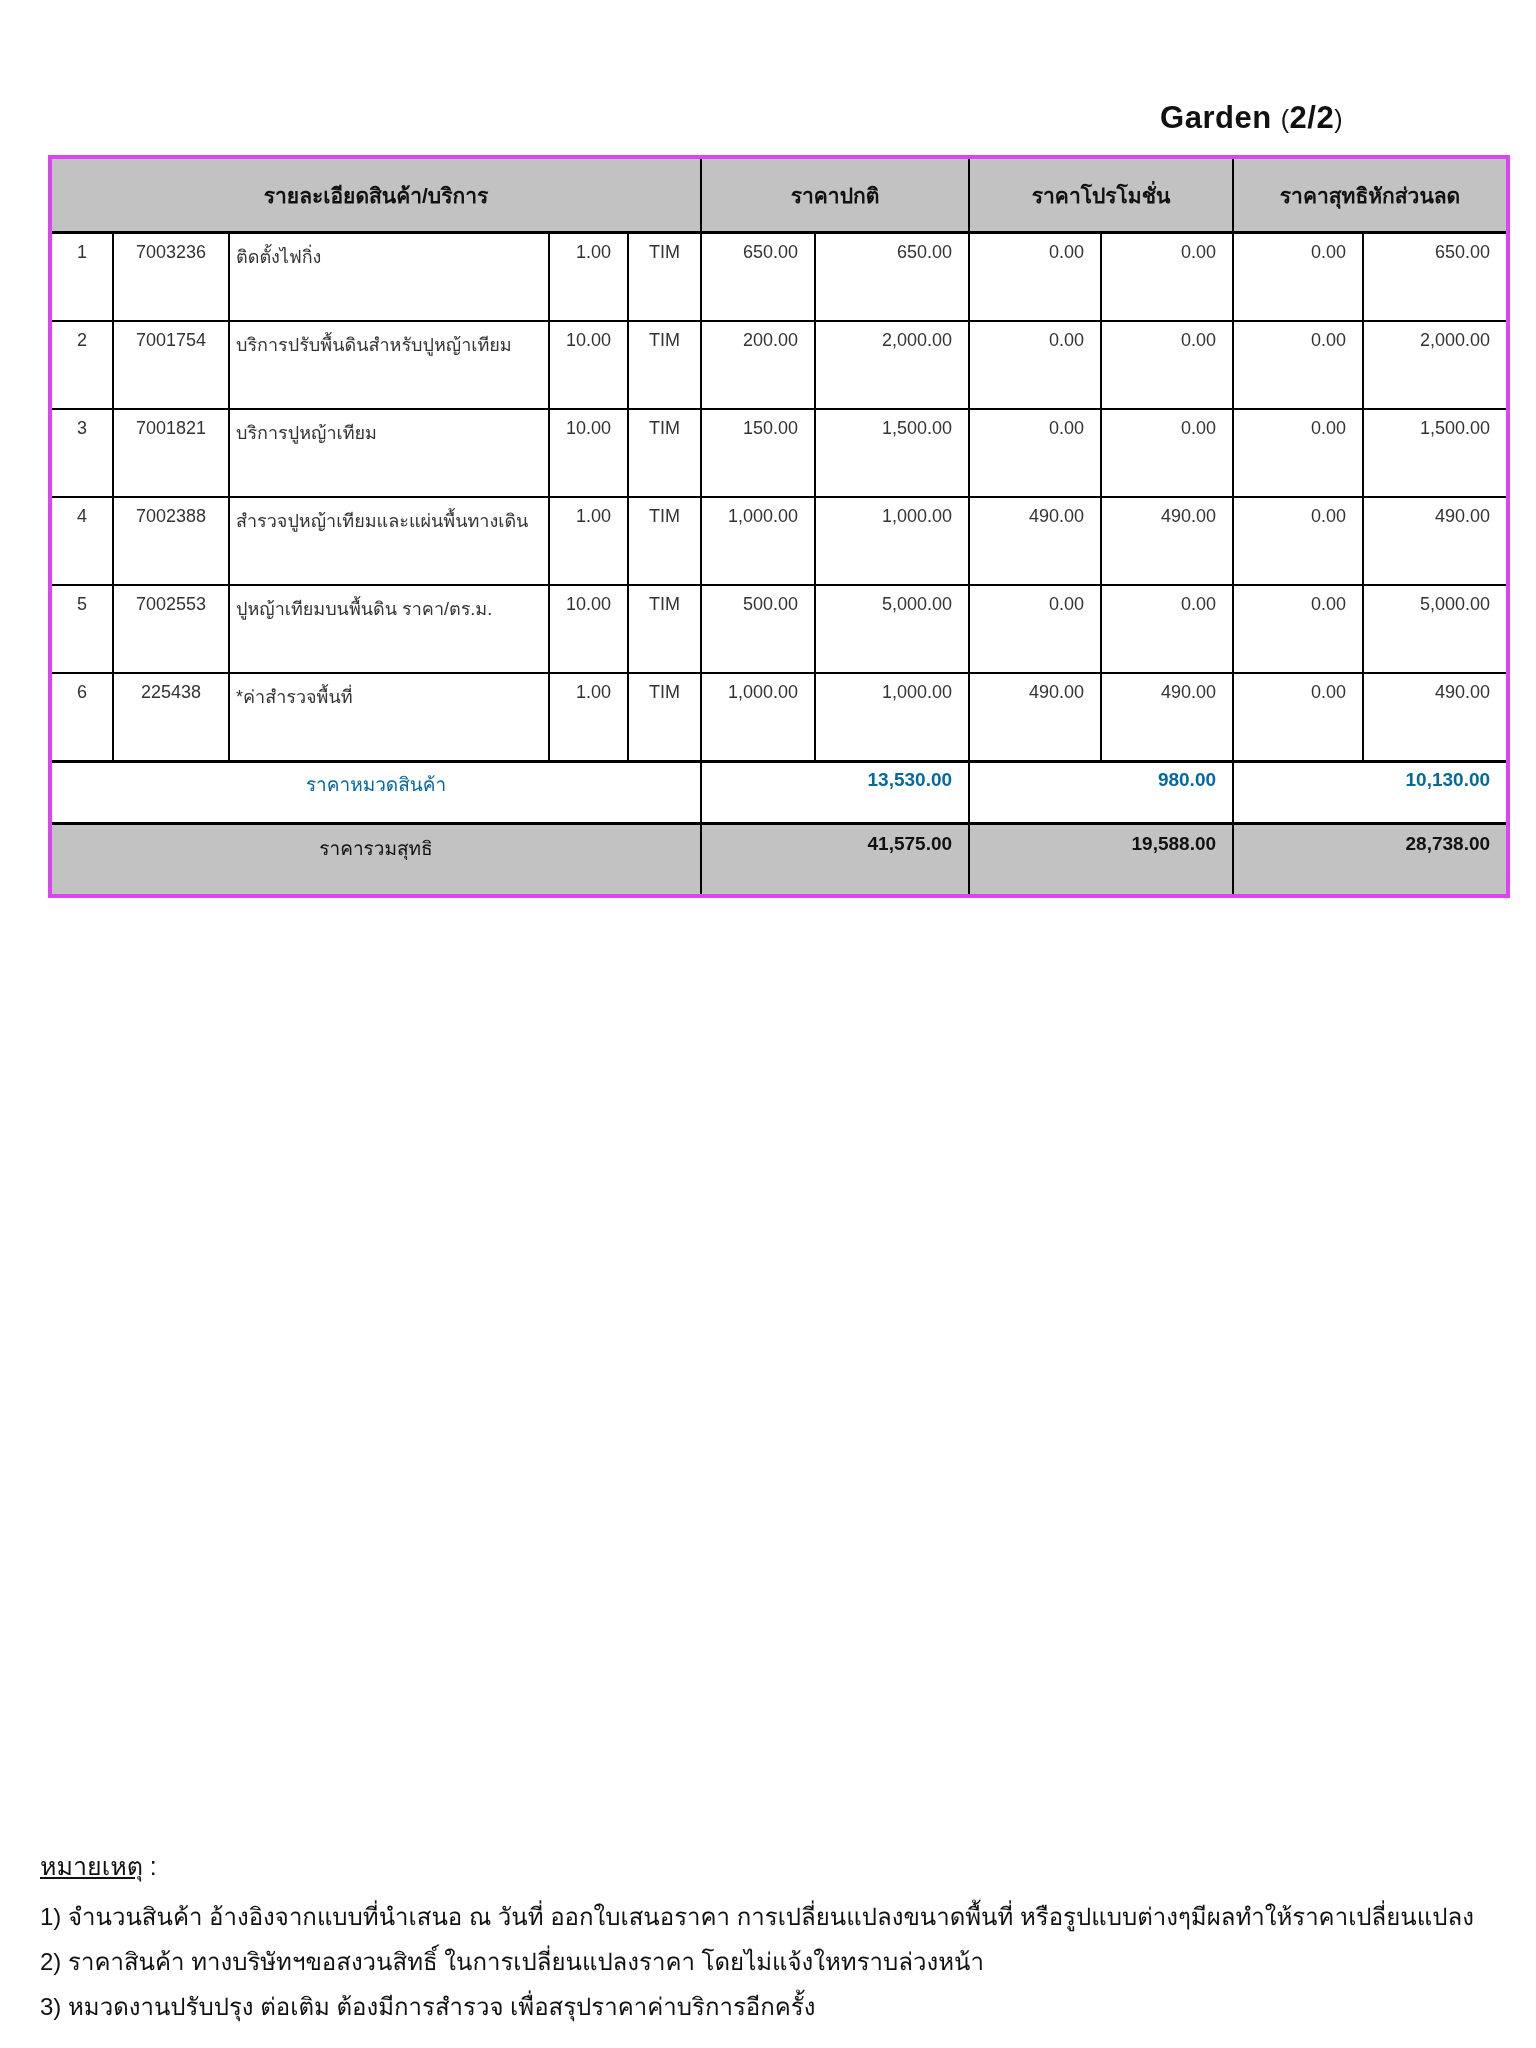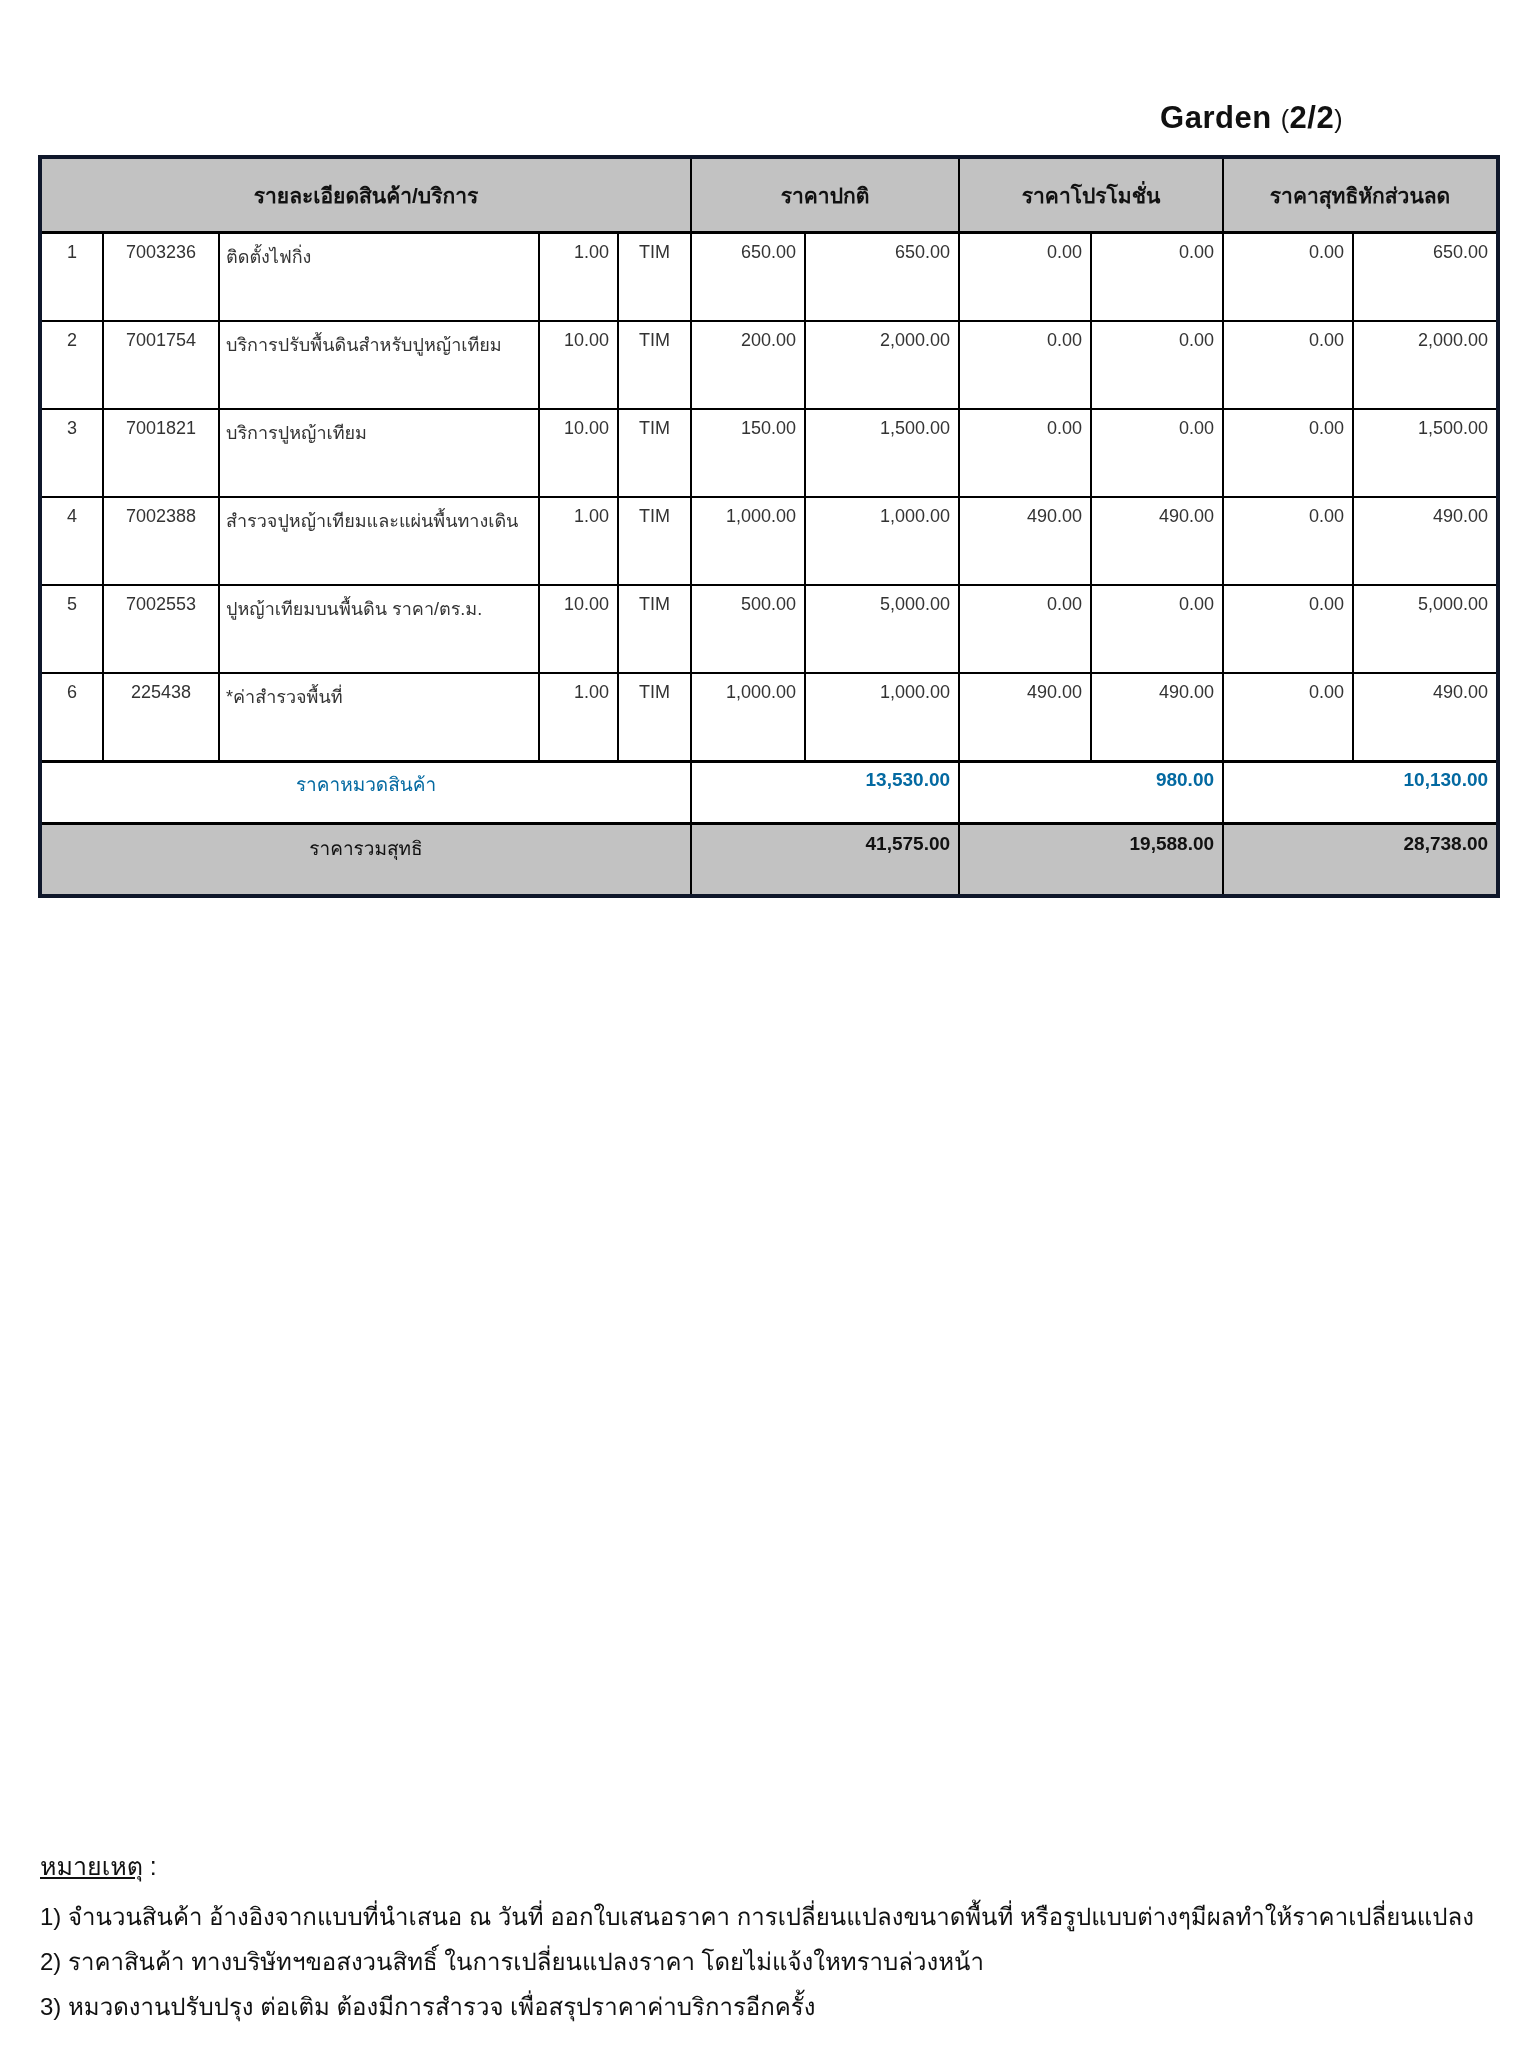--- a/index.html
+++ b/index.html
@@ -12,25 +12,25 @@
   }
   
   #title{
     position:absolute;top:100px;right:26px;
     font-size:31px;font-weight:bold;letter-spacing:0.5px;
     color:#111;
   }
   #title .paren{font-weight:normal;font-size:25px;}
   
   table.quote{
-    position:absolute;left:38px;top:155px;
+    position:absolute;left:48px;top:155px;
     width:1458px;
     border-collapse:collapse;
     table-layout:fixed;
-    border:4px solid #0f172a;
+    border:4px solid #d946ef;
   }
   table.quote th, table.quote td{
     border:2px solid #000;
     overflow:hidden;
     white-space:nowrap;
   }
   tr.h1 th{
     background:#c2c2c2;
     height:70px;
     font-size:21px;font-weight:bold;
@@ -47,21 +47,21 @@
   tr.datarow td{
     height:77px;
     vertical-align:top;
     font-size:18px;
     padding-top:8px;
     color:#333;
     background:#fff;
   }
   td.c-center{text-align:center;}
   td.c-left{text-align:left;padding-left:6px;}
-  td.c-num{text-align:right;padding-right:8px;}
+  td.c-num{text-align:right;padding-right:16px;}
   tr.total-cat td{
     height:52px;vertical-align:top;padding-top:6px;
     font-size:19px;background:#fff;color:#0369a1;
     border-top:3px solid #000;
   }
   tr.total-grand td{
     height:60px;vertical-align:top;padding-top:8px;
     font-size:19px;background:#c2c2c2;color:#111;
     border-top:3px solid #000;
   }

